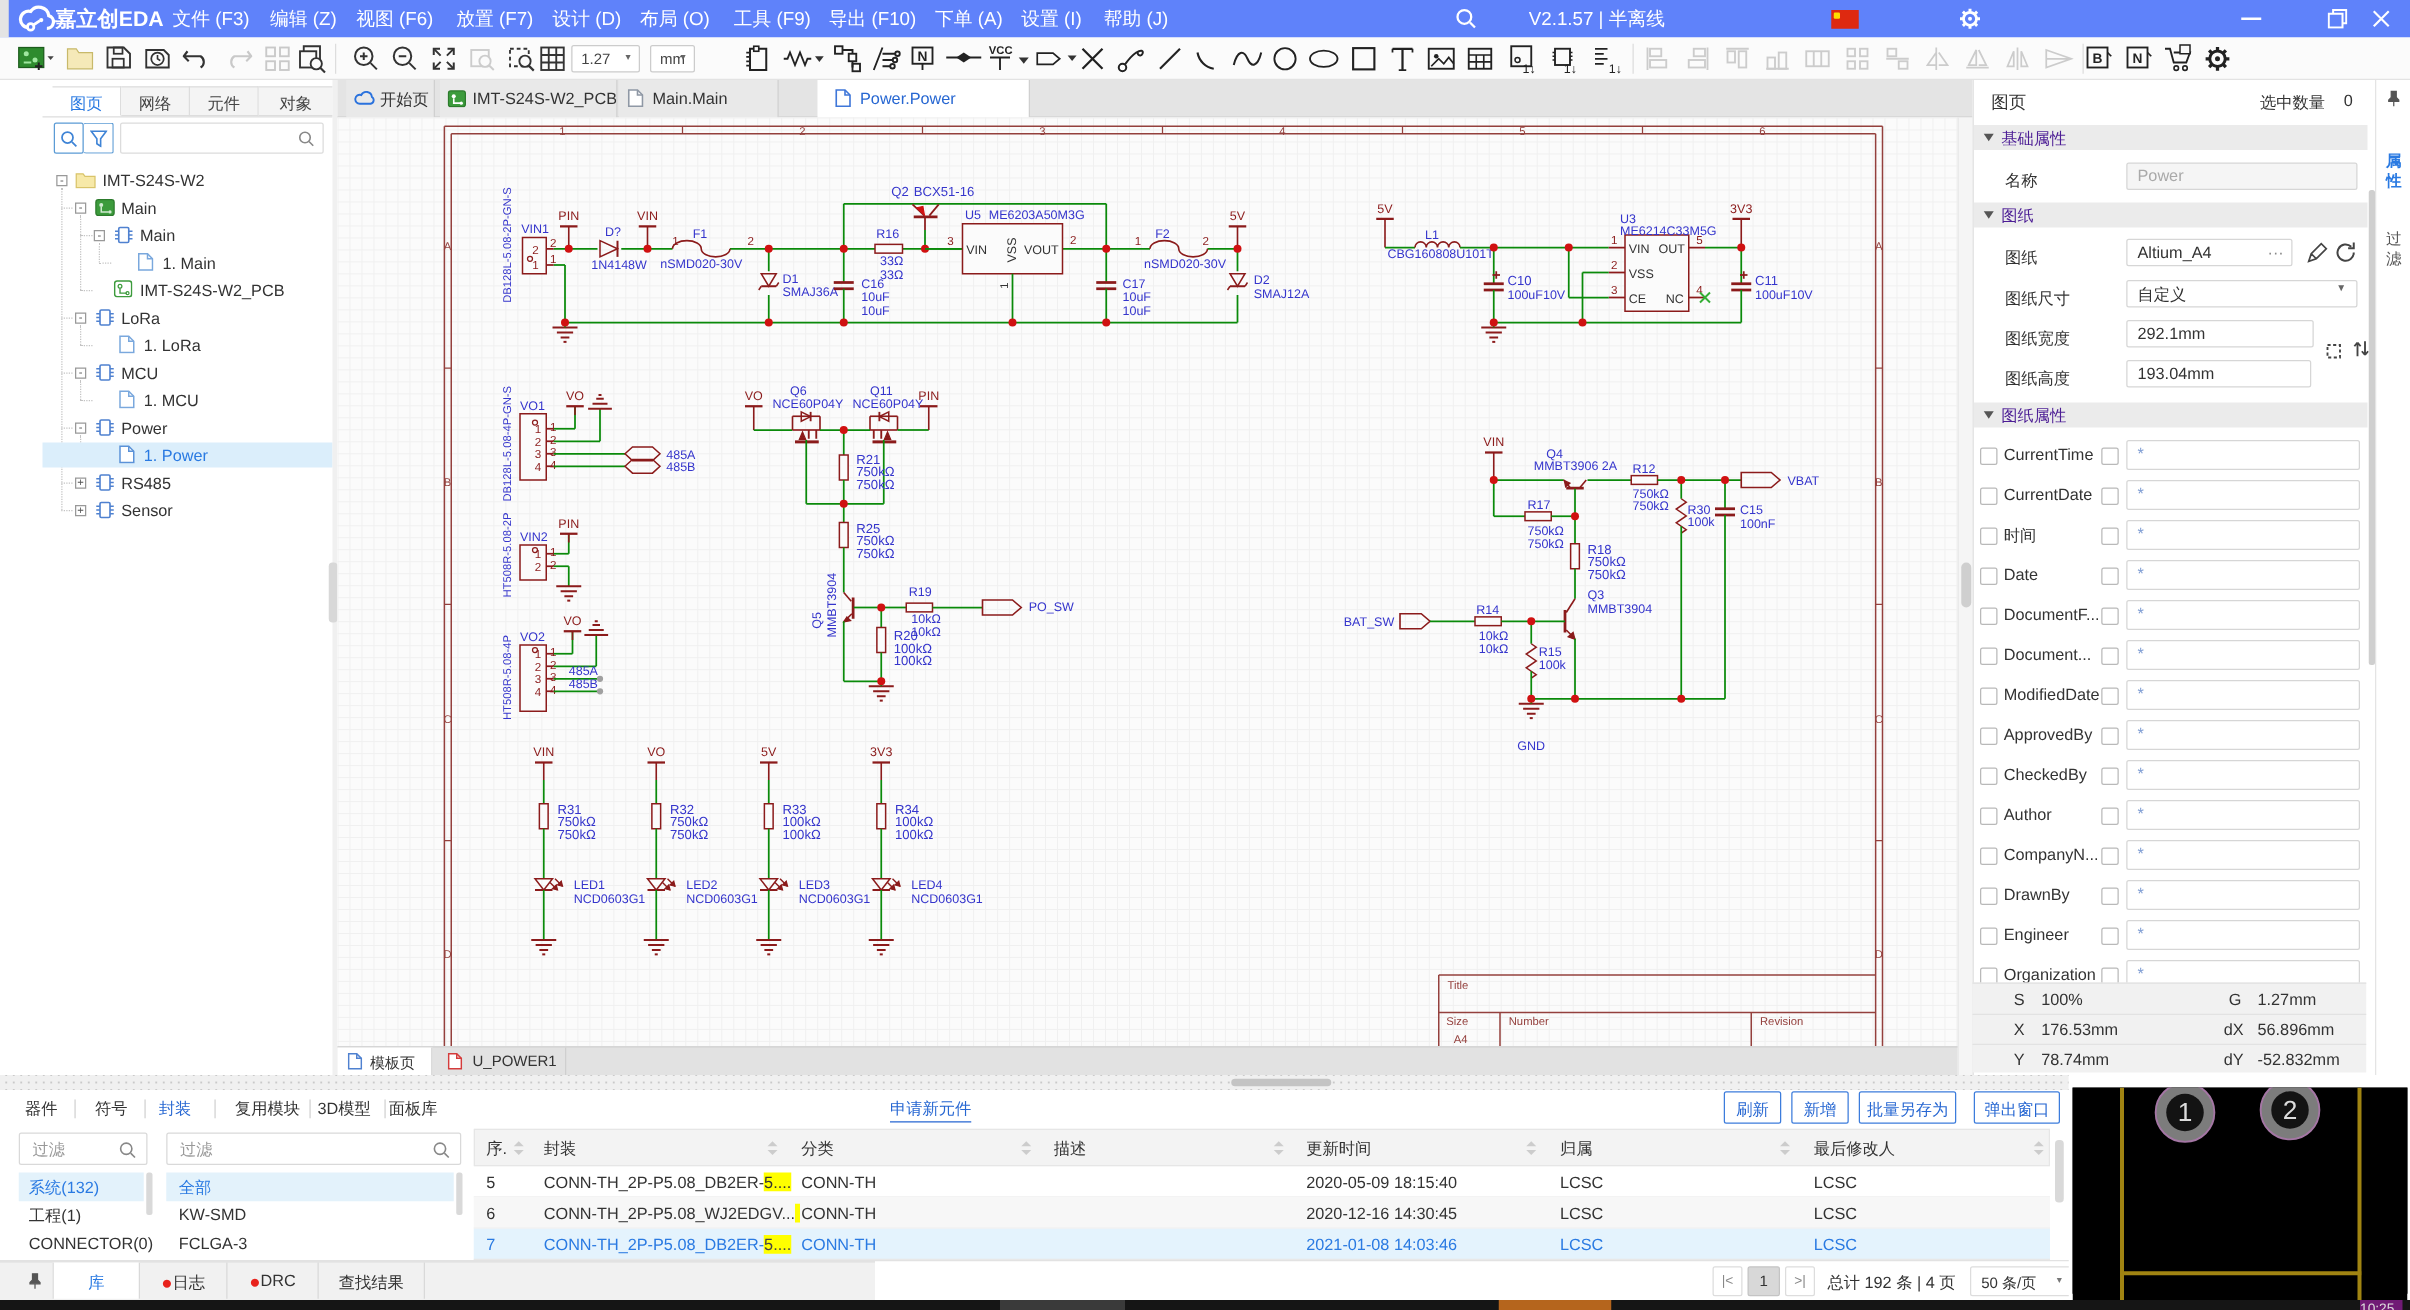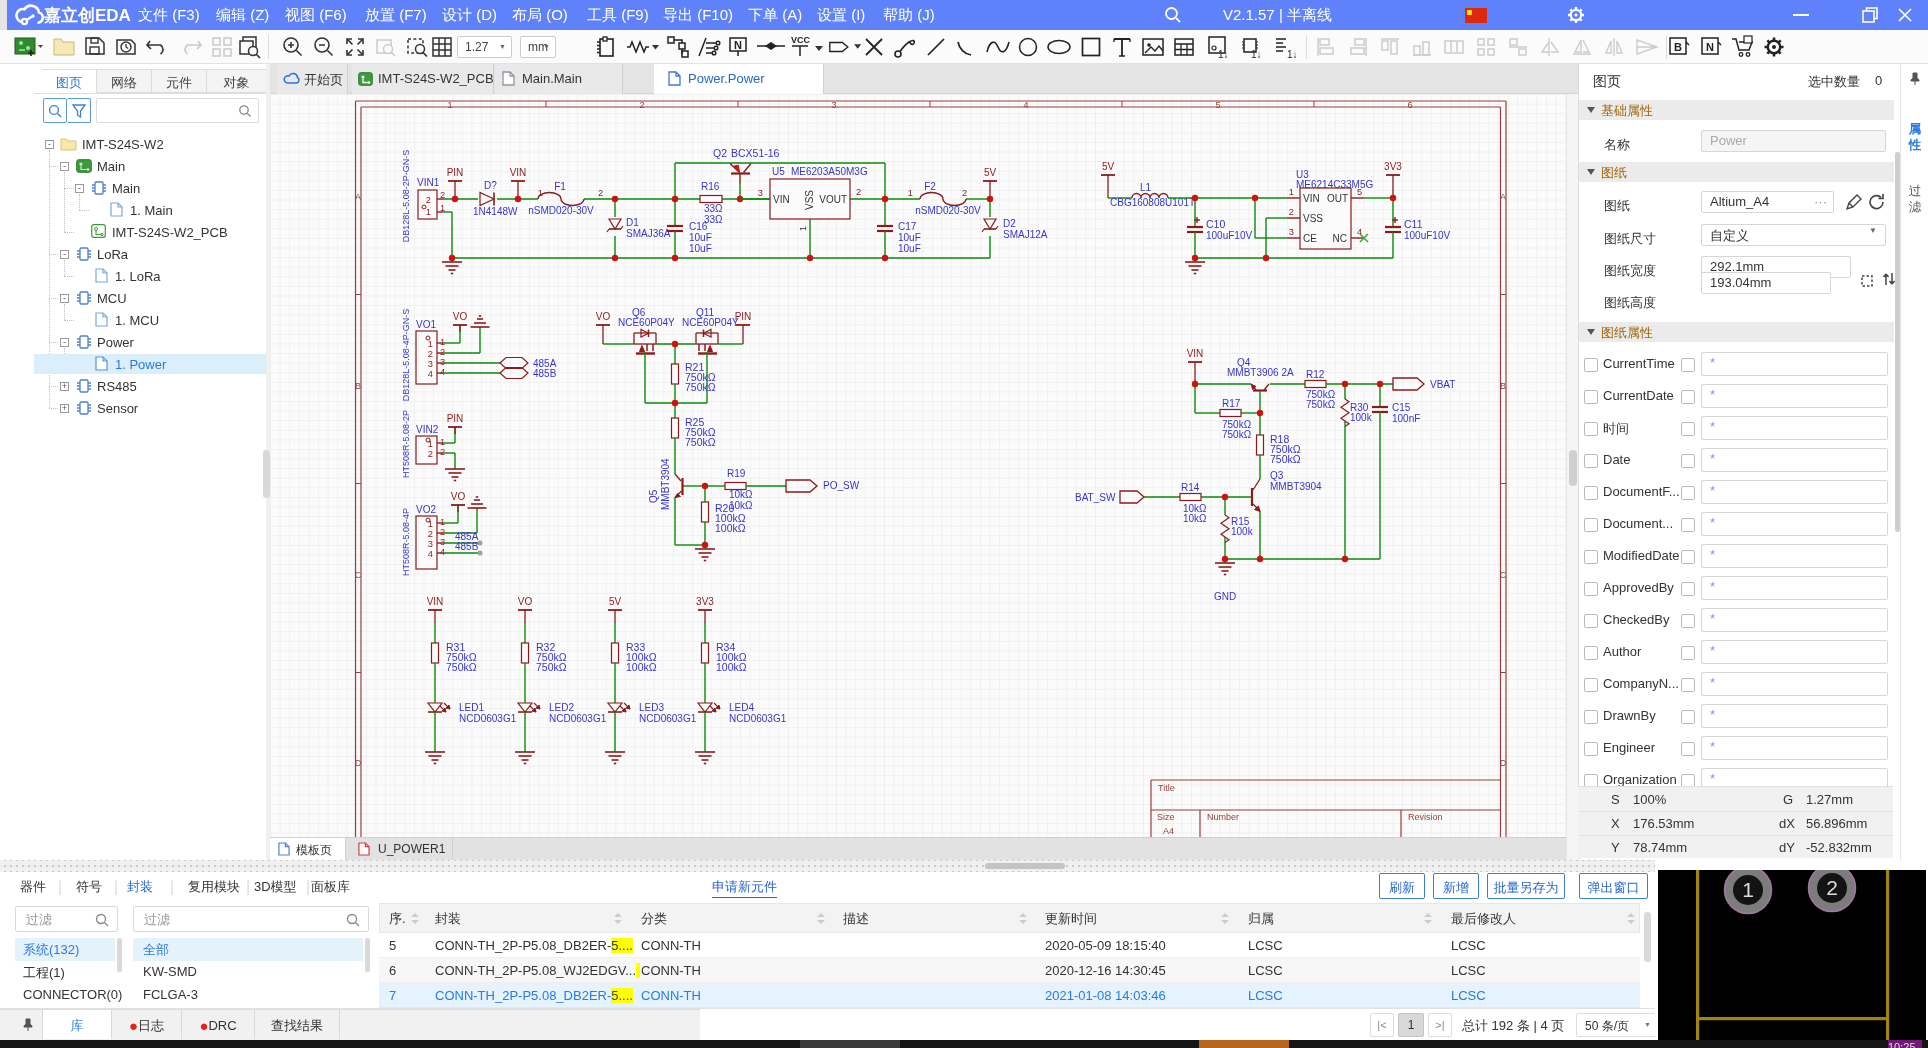--- a/index.html
+++ b/index.html
@@ -36,21 +36,21 @@
  background-image:linear-gradient(#f0f0f0 1px, transparent 1px),linear-gradient(90deg,#f0f0f0 1px, transparent 1px);
  background-size:9.6px 9.6px; }
 #sheettabs { left:270px; top:837px; width:1296px; height:23px; background:#e2e2e2; border-top:1px solid #cfcfcf; }
 .stab { position:absolute; top:0; height:23px; font-size:12px; color:#333; padding-top:4px; border-right:1px solid #cfcfcf; }
 #gutter { left:0; top:860px; width:1655px; height:12px; background:#f0f0f0;
  background-image:radial-gradient(#c9c9c9 0.8px, transparent 0.9px); background-size:6px 6px; background-position:2px 3px; }
 #vscroll { left:1566px; top:94px; width:12px; height:766px; background:#f5f5f5; border-left:1px solid #e6e6e6; }
 
 #rightpanel { left:1578px; top:64px; width:322px; height:802px; background:#fff; border-left:1px solid #ddd; }
 #rightstrip { left:1900px; top:64px; width:28px; height:802px; background:#fff; border-left:1px solid #e4e4e4; }
-.sechead { position:absolute; left:0; width:315px; height:20px; background:#ebebeb; font-size:13px; color:#a16207; padding:2px 0 0 22px; }
+.sechead { position:absolute; left:0; width:315px; height:20px; background:#ebebeb; font-size:13px; color:#4c1d95; padding:2px 0 0 22px; }
 .plabel { position:absolute; left:25px; font-size:13px; color:#333; }
 .pinput { position:absolute; background:#fff; border:1px solid #d6d6d6; border-radius:2px; font-size:13px; color:#333; padding:2px 0 0 8px; }
 .chk { position:absolute; width:14px; height:14px; border:1px solid #b9b9b9; border-radius:2px; background:#fff; }
 .star { color:#7d9bd2; }
 
 #bottompanel { left:0; top:872px; width:1655px; height:136px; background:#fff; }
 #bottombar { left:0; top:1008px; width:1928px; height:32px; background:#fff; border-top:1px solid #e2e2e2; }
 .btab { position:absolute; top:1px; height:29px; font-size:13px; color:#333; padding:7px 0 0 0; text-align:center; }
 .libtab { position:absolute; top:6px; font-size:13px; color:#333; }
 .fbox { position:absolute; border:1px solid #d9d9d9; border-radius:2px; background:#fff; font-size:13px; color:#999; }
@@ -1148,21 +1148,21 @@
         </svg></div>
     <div class="abs" style="left:288px;top:128px"><svg width="20" height="20" viewBox="0 0 20 20">
           <path d="M16 10 a6.5 6.5 0 1 1 -2 -4.6" fill="none" stroke="#444" stroke-width="1.6"></path>
           <path d="M16 2 v4.5 h-4.5" fill="none" stroke="#444" stroke-width="1.6"></path>
         </svg></div>
     <div class="plabel" style="top:166px">图纸尺寸</div>
     <div class="pinput" style="left:122px;top:160px;width:185px;height:22px">自定义<span style="position:absolute;right:8px;top:1px;color:#666;font-size:8px">▼</span></div>
     <div class="plabel" style="top:198px">图纸宽度</div>
     <div class="pinput" style="left:122px;top:192px;width:150px;height:22px">292.1mm</div>
     <div class="plabel" style="top:230px">图纸高度</div>
-    <div class="pinput" style="left:122px;top:208px;width:130px;height:22px">193.04mm</div>
+    <div class="pinput" style="left:122px;top:224px;width:148px;height:22px">193.04mm</div>
     <div class="abs" style="left:278px;top:207px"><svg width="20" height="20" viewBox="0 0 20 20">
           <g fill="none" stroke="#444" stroke-width="1.5">
             <rect x="5" y="5" width="10" height="10" stroke-dasharray="2.5 2"></rect>
           </g>
         </svg></div>
     <div class="abs" style="left:302px;top:206px"><svg width="16" height="18" viewBox="0 0 16 18">
           <path d="M5 15 V4 M5 4 L2.5 7 M5 4 L7.5 7 M11 3 V14 M11 14 L8.5 11 M11 14 L13.5 11" fill="none" stroke="#444" stroke-width="1.5"></path>
         </svg></div>
     <div class="abs" style="left:316px;top:88px;width:5px;height:380px;background:#cfcfcf;border-radius:2px"></div>
     <div class="sechead" style="top:258px"><span style="position:absolute;left:8px;top:7px;width:0;height:0;border-left:4px solid transparent;border-right:4px solid transparent;border-top:6px solid #555"></span>图纸属性</div>

